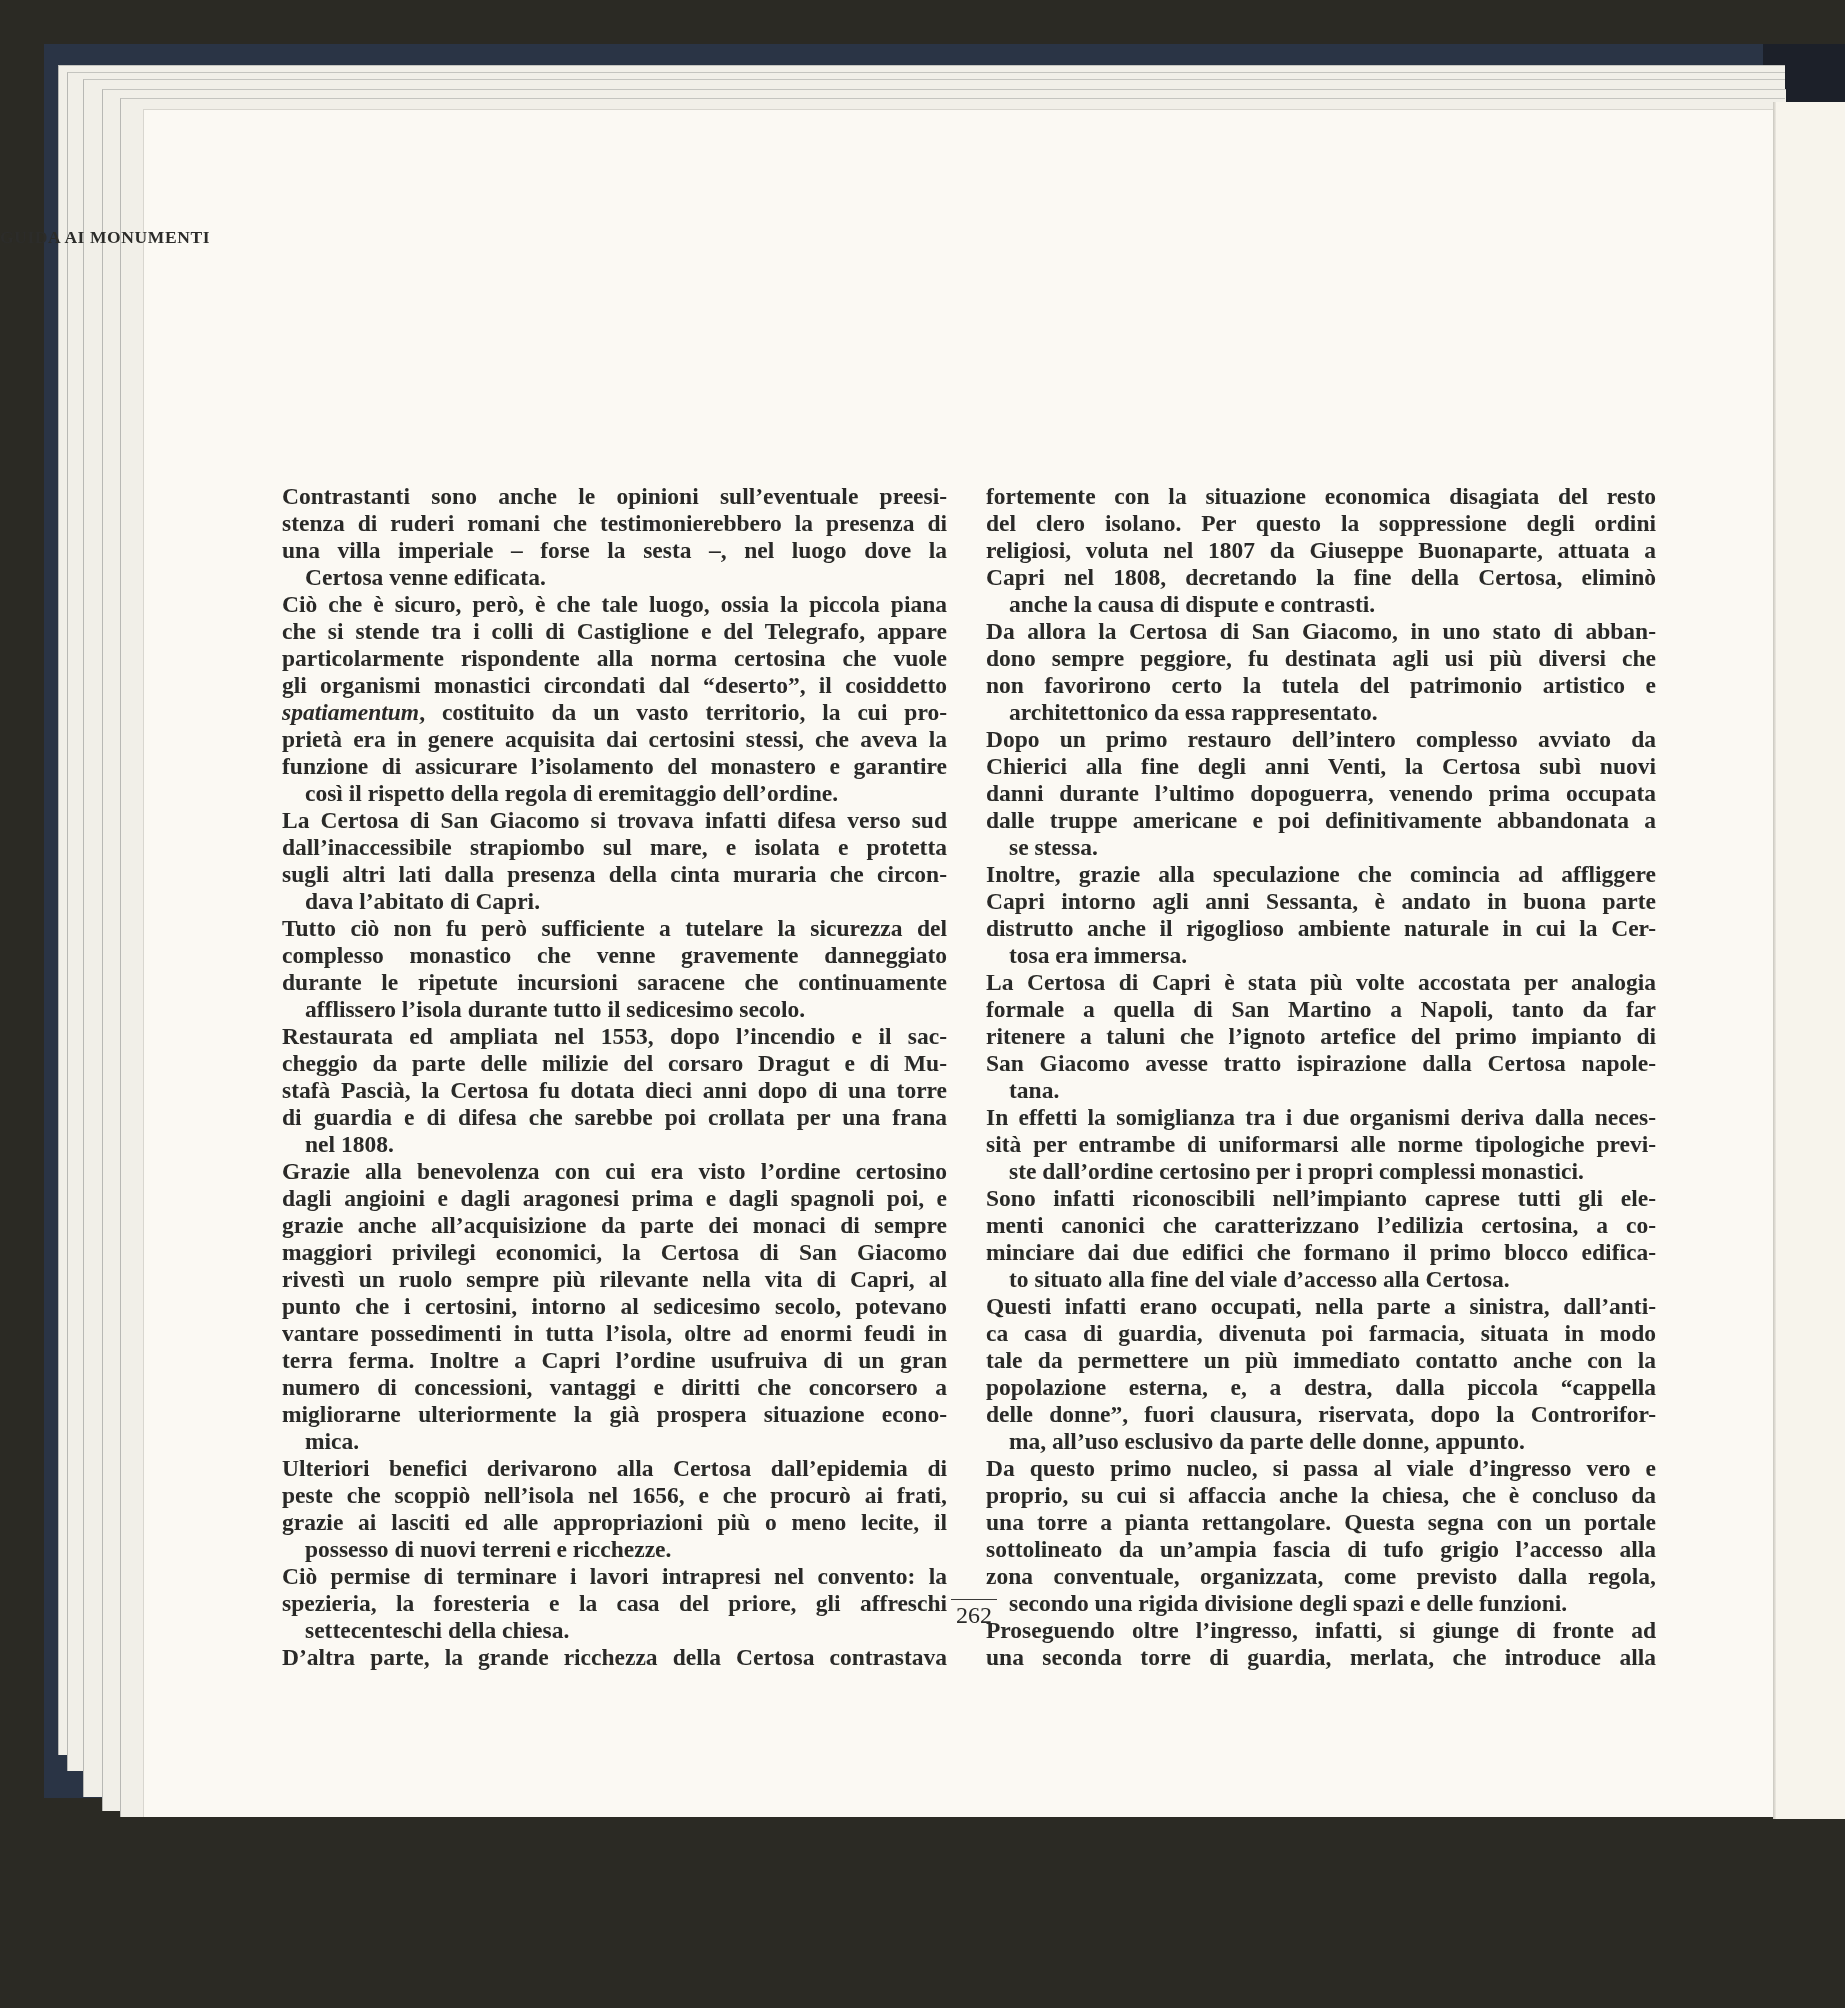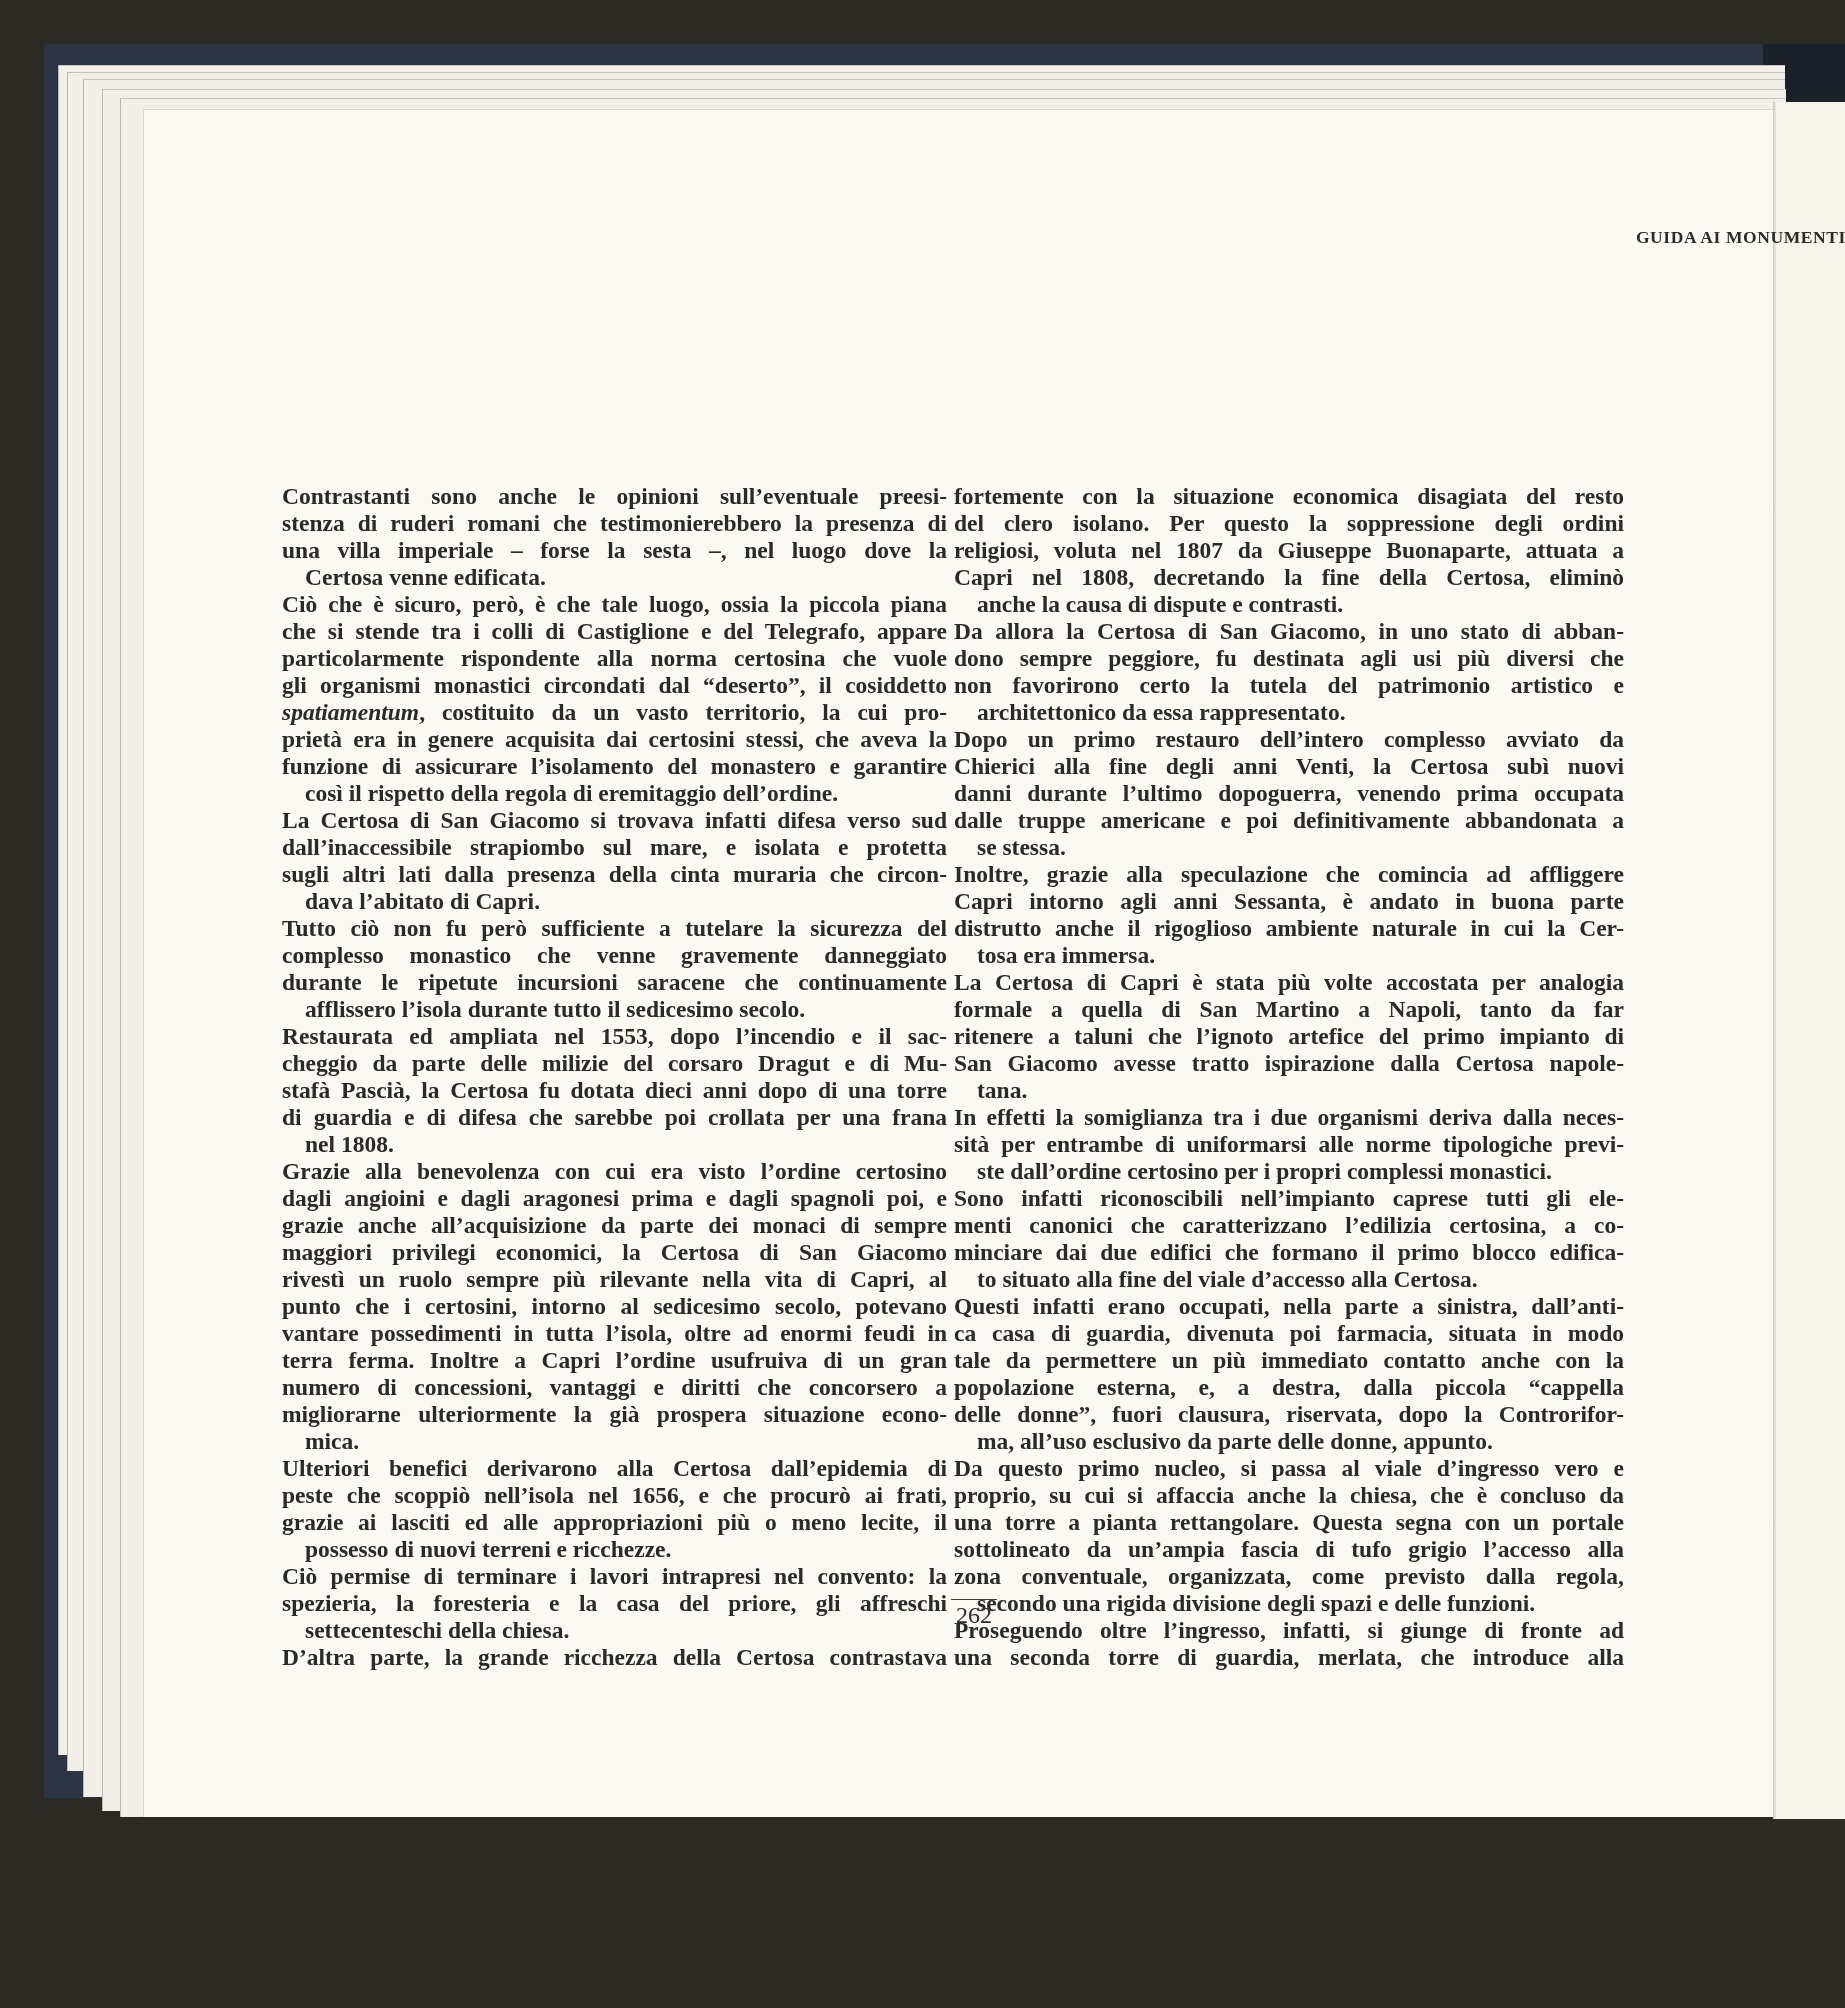--- a/index.html
+++ b/index.html
@@ -30,29 +30,29 @@
   .gutter {
     position: absolute; left: 1773px; top: 102px; width: 2.8px; height: 1717px;
     background: linear-gradient(to right, #c9c7bf, #eeeae2);
   }
   .next-page {
     position: absolute; left: 1776px; top: 102px; width: 70px; height: 1717px;
     background: #f7f4ec;
   }
   .header {
     position: absolute; left: 0; width: 1846px; top: 227px;
-    text-align: right; font-weight: bold; font-size: 17.5px; letter-spacing: 0.6px;
+    text-align: left; font-weight: bold; font-size: 17.5px; letter-spacing: 0.6px;
     color: #2c2c2a;
   }
   .col {
     position: absolute; top: 483px; color: #2a2a28;
     font-size: 23.5px; line-height: 27px; font-weight: bold;
   }
   .col.left  { left: 282px; width: 665px; }
-  .col.right { left: 954px; width: 670px; }
+  .col.right { left: 986px; width: 670px; }
   .line {
     display: block; white-space: nowrap; height: 27px;
     text-align: justify; text-align-last: justify;
   }
   .line.last { text-align-last: left; margin-left: 23px; }
   .line em { font-style: italic; }
   .folio {
     position: absolute; top: 1599px; left: 951px; width: 46px;
     text-align: center; font-size: 24px; color: #2a2a28;
     border-top: 1.4px solid #3a3a38; padding-top: 1.8px;

